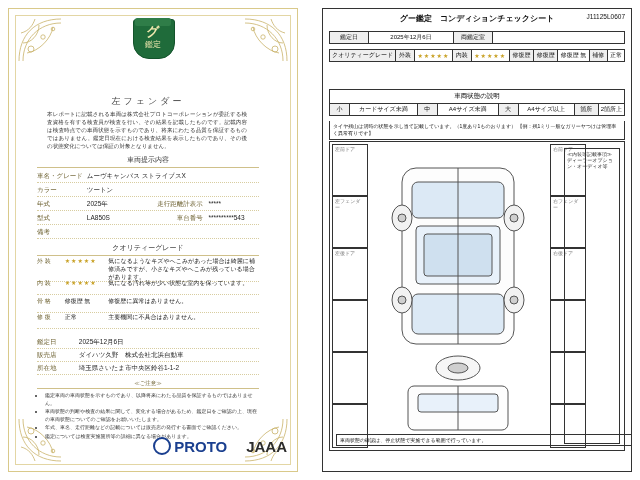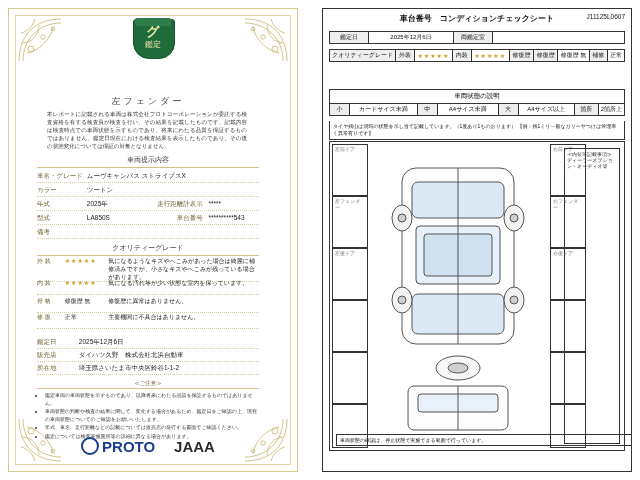--- a/index.html
+++ b/index.html
@@ -33,21 +33,21 @@
   .qrow{position:absolute;left:28px;width:222px;font-size:6px;color:#222;border-bottom:1px dotted #d8cda0;min-height:15px;}
   .qrow .qlbl{display:inline-block;width:26px;color:#6b5f2e;vertical-align:top;}
   .qrow .qstar{display:inline-block;width:42px;vertical-align:top;}
   .qrow .qtxt{display:inline-block;width:148px;vertical-align:top;line-height:1.35;}
 
   .notes{position:absolute;left:28px;width:222px;font-size:5px;line-height:1.5;color:#333;}
   .notes .nhead{text-align:center;color:#6b5f2e;border-bottom:1px solid #cfc08a;padding-bottom:1px;margin-bottom:3px;font-size:5.5px;}
   .notes li{margin-bottom:1px;}
   .notes ul{margin:0;padding-left:8px;}
 
-  .logos{position:absolute;left:0;bottom:16px;width:278px;text-align:center;}
+  .logos{position:absolute;left:0;bottom:16px;width:278px;text-align:right;}
   .logo-proto{display:inline-block;font-family:"Liberation Sans",sans-serif;font-weight:bold;font-size:15px;color:#1a3f8f;letter-spacing:0px;vertical-align:middle;}
   .logo-sep{display:inline-block;width:10px;}
   .logo-jaaa{display:inline-block;font-weight:bold;font-size:15px;color:#2b2b2b;vertical-align:middle;}
   .logo-mark{display:inline-block;width:14px;height:14px;border:2px solid #1a3f8f;border-radius:50%;vertical-align:middle;margin-right:3px;}
 
   
   .sheet{position:absolute;left:322px;top:8px;width:310px;height:464px;background:#fff;border:1px solid #333;box-sizing:border-box;}
   .sheet-title{position:absolute;left:0;top:4px;width:308px;text-align:center;font-size:8px;font-weight:bold;color:#111;}
   .sheet-id{position:absolute;right:6px;top:4px;font-size:6.5px;color:#111;}
 
@@ -226,21 +226,21 @@
     </div>
 
     <div class="logos">
       <span class="logo-mark"></span><span class="logo-proto">PROTO</span>
       <span class="logo-sep"></span>
       <span class="logo-jaaa">JAAA</span>
     </div>
   </div>
 
   <div class="sheet">
-    <div class="sheet-title">車台番号　コンディションチェックシート</div>
+    <div class="sheet-title">グー鑑定　コンディションチェックシート</div>
     <div class="sheet-id">J11125L0607</div>
 
     <div class="tbl1">
       <table class="t">
         <tbody>
             <tr>
           <td class="gray" style="width:34px">鑑定日</td>
           <td style="width:80px">2025年12月6日</td>
           <td class="gray" style="width:34px">両鑑定室</td>
           <td></td>

